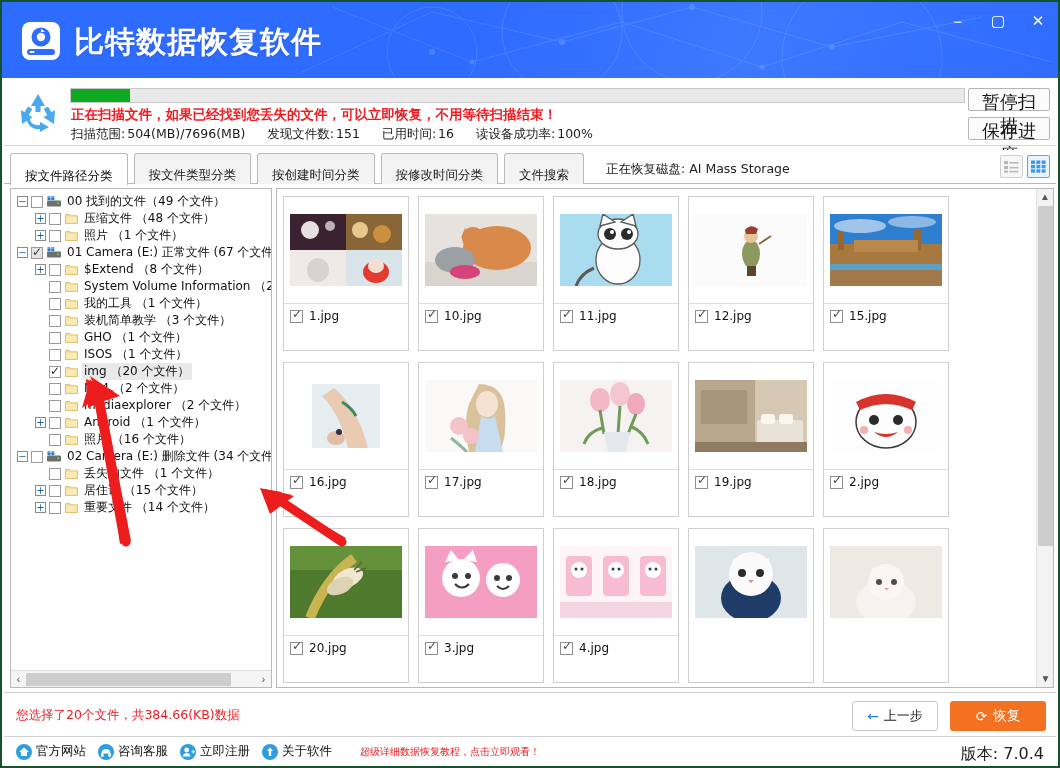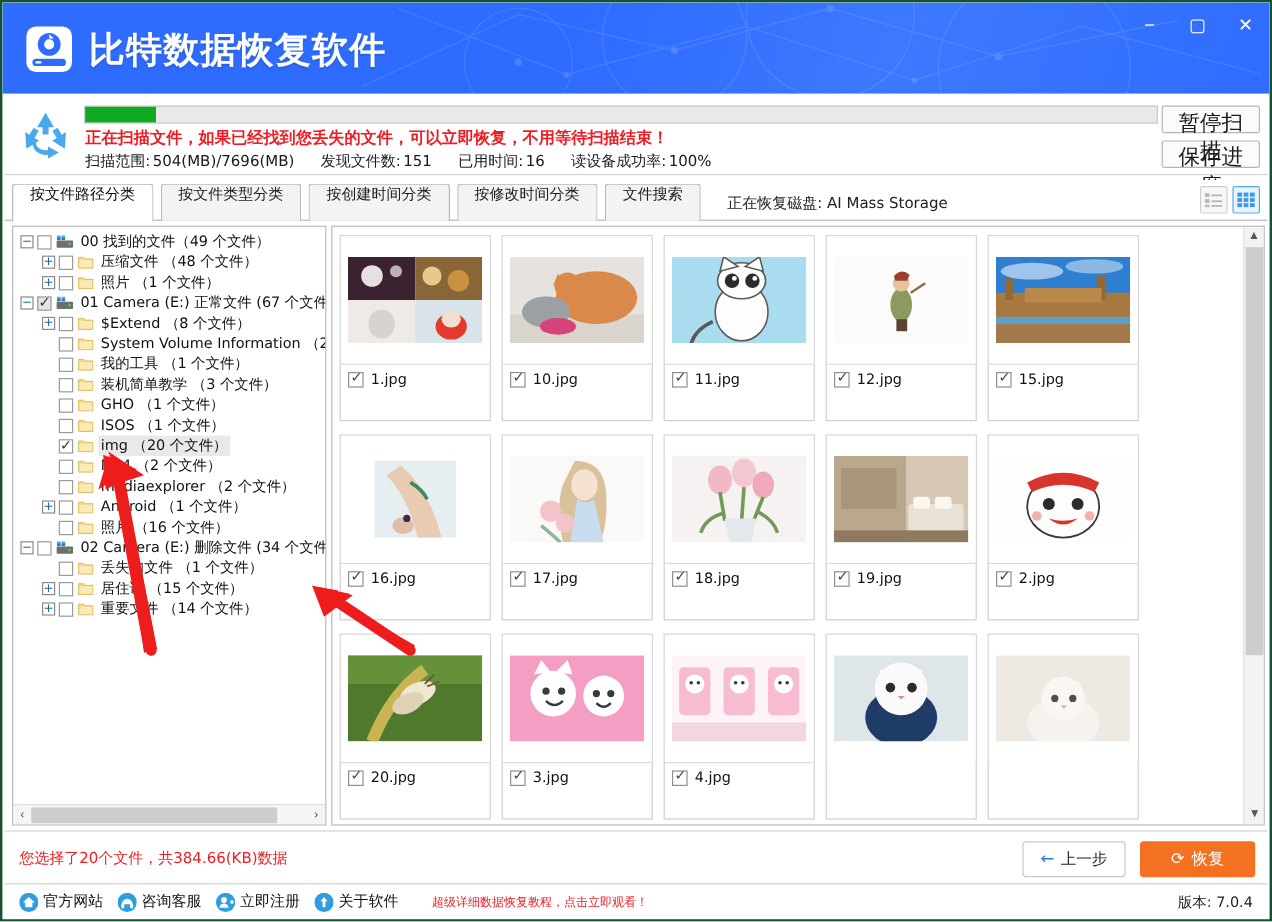--- a/index.html
+++ b/index.html
@@ -76,21 +76,21 @@
   
   .tabstrip {
     position: absolute; left: 2px; top: 148px; width: 1052px; height: 34px;
     border-bottom: 1px solid #b9b9b9; background: #fff;
   }
   .tab {
     position: relative; float: left; margin-left: 6px; margin-top: 3px;
     height: 31px; padding: 0 14px;
     border: 1px solid #b9b9b9; border-bottom: none;
     background: #f3f3f3; border-radius: 3px 3px 0 0;
-    display: flex; align-items: flex-start;
+    display: flex; align-items: flex-end;
     font-size: 12.5px; color: #1a1a1a; cursor: pointer; white-space: nowrap;
     font-family: Liberation Serif, serif;
   }
   .tab.active { background: #ffffff; color: #0a0a0a; height: 32px; }
   .tab.active:after {
     content: ""; position: absolute; left: 0; right: 0; bottom: -1px; height: 2px; background: #fff;
   }
   .disk-label {
     float: left; margin-left: 22px; margin-top: 11px;
     font-size: 12.5px; color: #222; white-space: nowrap;
@@ -208,21 +208,21 @@
     display: flex; align-items: center; gap: 4px; margin-left: 12px;
     font-size: 12.5px; color: #111; cursor: pointer; white-space: nowrap;
     font-family: "DejaVu Sans", sans-serif;
   }
   .flink .bic { width: 16px; height: 16px; flex: 0 0 auto; }
   .promo {
     margin-left: 28px; font-size: 10px; color: #ee1d24; cursor: pointer; white-space: nowrap;
     font-family: "DejaVu Sans", sans-serif;
   }
   .ver {
-    position: absolute; right: 12px; top: 7px; font-size: 12px; color: #222;
+    position: absolute; right: 12px; top: 7px; font-size: 16px; color: #222;
     font-family: "DejaVu Sans", sans-serif;
     margin-left: 20px;
   }
 
   
   .annot { position: absolute; left: 0; top: 0; width: 1060px; height: 768px; pointer-events: none; }
 </style>
 </head>
 <body>
 

